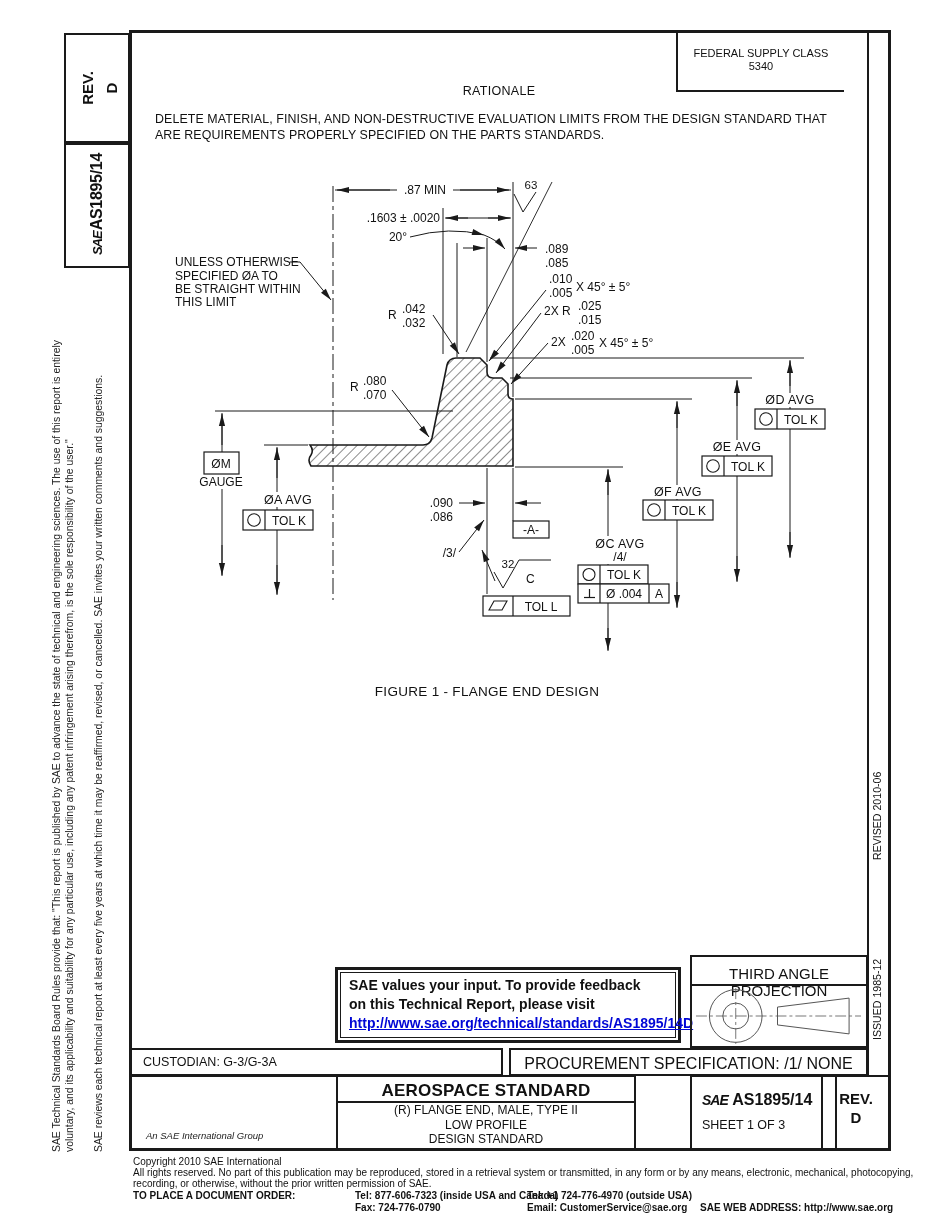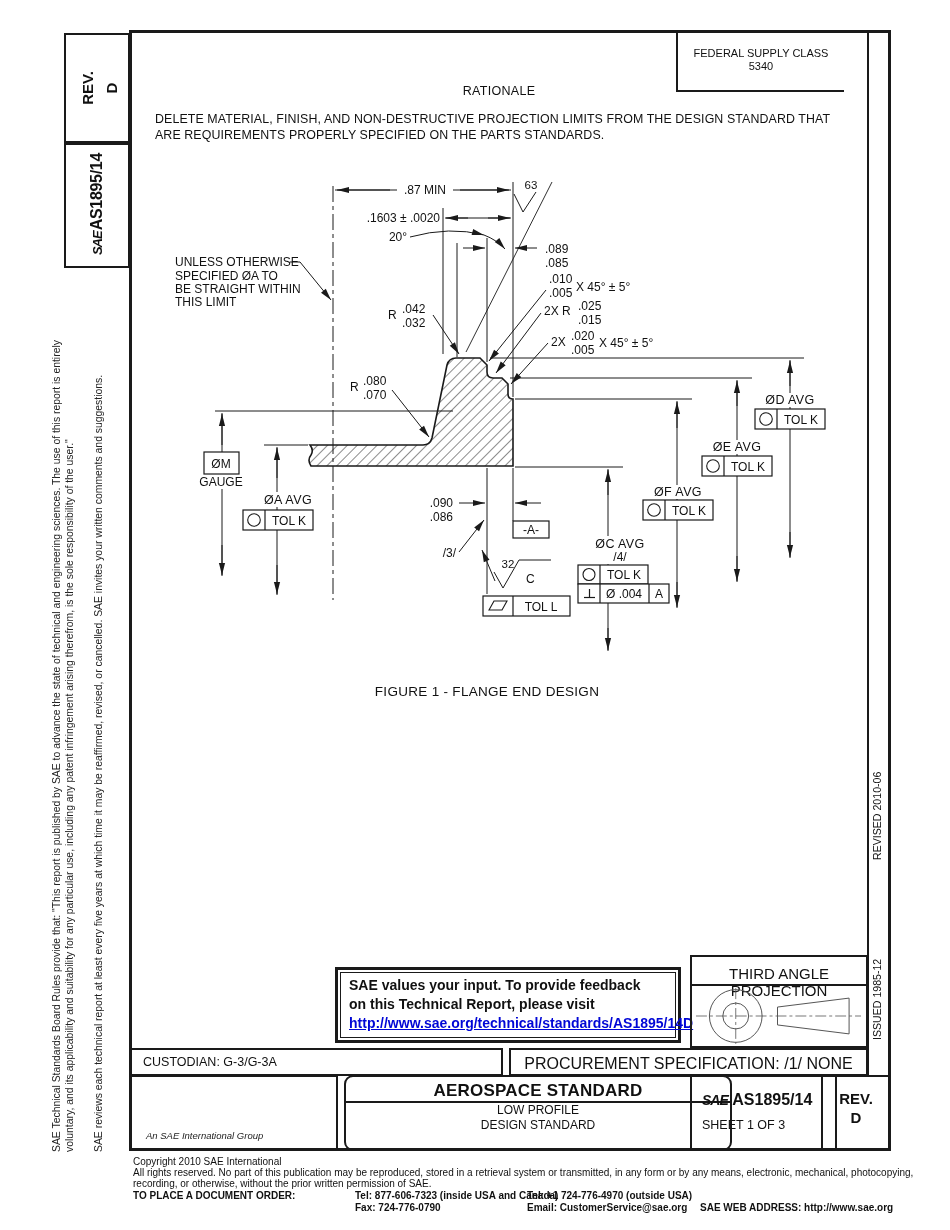--- a/index.html
+++ b/index.html
@@ -46,21 +46,21 @@
   .proj { left:690px; top:955px; width:178px; height:93px; border:2.5px solid #1a1a1a; }
   .proj .hd { height:29px; border-bottom:2.5px solid #1a1a1a; text-align:center; font-size:15px; padding-top:8px; }
 
   
   .cust { left:129px; top:1048px; width:374px; height:28px; border:2.5px solid #1a1a1a; font-size:12.5px; padding:5px 0 0 12px; }
   .proc { left:509px; top:1048px; width:359px; height:28px; border:2.5px solid #1a1a1a; font-size:16px; padding-top:5px; text-align:center; }
 
   
   .tb { top:1075px; height:76px; border:2.5px solid #1a1a1a; }
   .tb-logo { left:129px; width:209px; }
-  .tb-title { left:344px; width:388px;border-radius:9px; }
+  .tb-title { left:336px; width:300px; }
   .tb-num { left:690px; width:147px; padding:14px 0 5px 10px; }
   .tb-rev { left:821px; width:70px; text-align:center; font-weight:bold; font-size:15px; line-height:19px; padding-top:12px; }
   .tb-title .hd { height:26px; border-bottom:2px solid #1a1a1a; text-align:center; font-weight:bold; font-size:17px; padding-top:4px; letter-spacing:.2px; }
   .tb-title .ln { text-align:center; font-size:12px; line-height:14.5px; }
   .tb-title .ln:first-of-type { margin-top:2px; }
   .logo-row { position:absolute; left:13px; top:13px; white-space:nowrap; }
   .logo-sae { font-size:33px; font-weight:900; font-style:italic; letter-spacing:-2px; }
   .logo-aero { font-size:29px; font-style:italic; letter-spacing:-0.5px; }
   .logo-sub { position:absolute; left:15px; top:53px; font-size:9.5px; font-style:italic; color:#222; }
   .tb-num .row1 { white-space:nowrap; }
@@ -94,21 +94,21 @@
   <span class="asnum">AS1895/14</span>
 </div>
 
 <div class="abs fsc-box">
   <div>FEDERAL SUPPLY CLASS</div>
   <div>5340</div>
 </div>
 
 <div class="abs rationale-title">RATIONALE</div>
 <div class="abs rationale">
-  <p>DELETE MATERIAL, FINISH, AND NON-DESTRUCTIVE PROJECTION LIMITS FROM THE DESIGN STANDARD THAT</p>
+  <p>DELETE MATERIAL, FINISH, AND NON-DESTRUCTIVE EVALUATION LIMITS FROM THE DESIGN STANDARD THAT</p>
   <p>ARE REQUIREMENTS PROPERLY SPECIFIED ON THE PARTS STANDARDS.</p>
 </div>
 
 <div class="rot vt vt1">
   <div>SAE Technical Standards Board Rules provide that: "This report is published by SAE to advance the state of technical and engineering sciences. The use of this report is entirely</div>
   <div>voluntary, and its applicability and suitability for any particular use, including any patent infringement arising therefrom, is the sole responsibility of the user."</div>
 </div>
 <div class="rot vt vt2">SAE reviews each technical report at least every five years at which time it may be reaffirmed, revised, or cancelled. SAE invites your written comments and suggestions.</div>
 
 <div class="rot vti issued">ISSUED 1985-12</div>
@@ -343,20 +343,21 @@
 </div>
 
 <div class="abs cust">CUSTODIAN: G-3/G-3A</div>
 <div class="abs proc">PROCUREMENT SPECIFICATION: /1/ NONE</div>
 
 <div class="abs tb tb-logo">
   <div class="logo-sub">An SAE International Group</div>
 </div>
 <div class="abs tb tb-title">
   <div class="hd">AEROSPACE STANDARD</div>
+  <div class="ln">(R)  FLANGE END, MALE, TYPE II</div>
   <div class="ln">LOW PROFILE</div>
   <div class="ln">DESIGN STANDARD</div>
 </div>
 <div class="abs tb tb-num">
   <div class="row1">
     <span class="sae-glyph">SAE</span>
     <span class="num">AS1895/14</span>
   </div>
   <div class="row2">SHEET 1 OF 3</div>
 </div>

